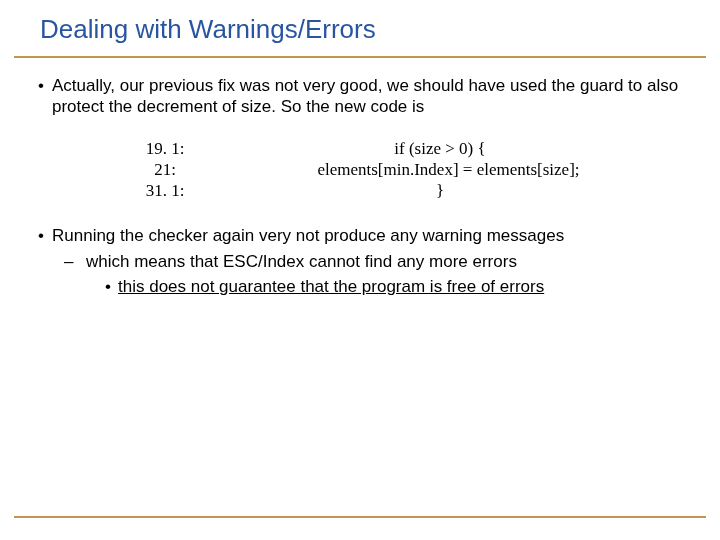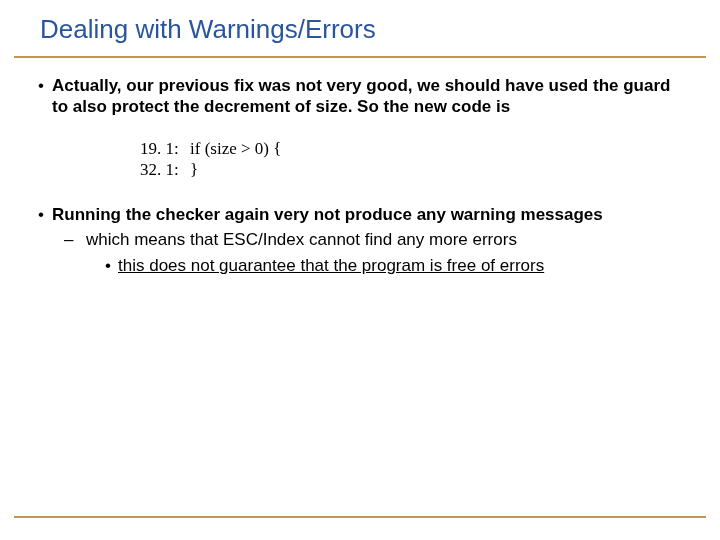--- a/index.html
+++ b/index.html
@@ -54,29 +54,29 @@
     display: flex;
     margin-bottom: 4px;
   }
   .l1 .mark {
     width: 22px;
     text-align: center;
     flex-shrink: 0;
   }
   .l1 .text {
     flex: 1;
-    font-weight: bold;
   }
   .code {
     font-family: "Times New Roman", Times, serif;
     font-size: 17px;
     margin: 20px 0 24px 110px;
   }
   .code-row {
     display: flex;
+    text-align: center;
   }
   .code-row .ln {
     width: 50px;
     flex-shrink: 0;
   }
   .code-row .ct {
     flex: 1;
     white-space: pre;
   }
   .l2 {
@@ -121,21 +121,25 @@
       <div class="mark">•</div>
       <div class="text">Actually, our previous fix was not very good, we should have used the guard to also protect the decrement of size. So the new code is</div>
     </div>
 
     <div class="code">
       <div class="code-row">
         <div class="ln">19. 1:</div>
         <div class="ct">if (size &gt; 0) {</div>
       </div>
       <div class="code-row">
-        <div class="ln">32. 1:</div>
+        <div class="ln">21:</div>
+        <div class="ct">    elements[min.Index] = elements[size];</div>
+      </div>
+      <div class="code-row">
+        <div class="ln">31. 1:</div>
         <div class="ct">}</div>
       </div>
     </div>
 
     <div class="l1">
       <div class="mark">•</div>
       <div class="text">Running the checker again very not produce any warning messages</div>
     </div>
 
     <div class="l2">

